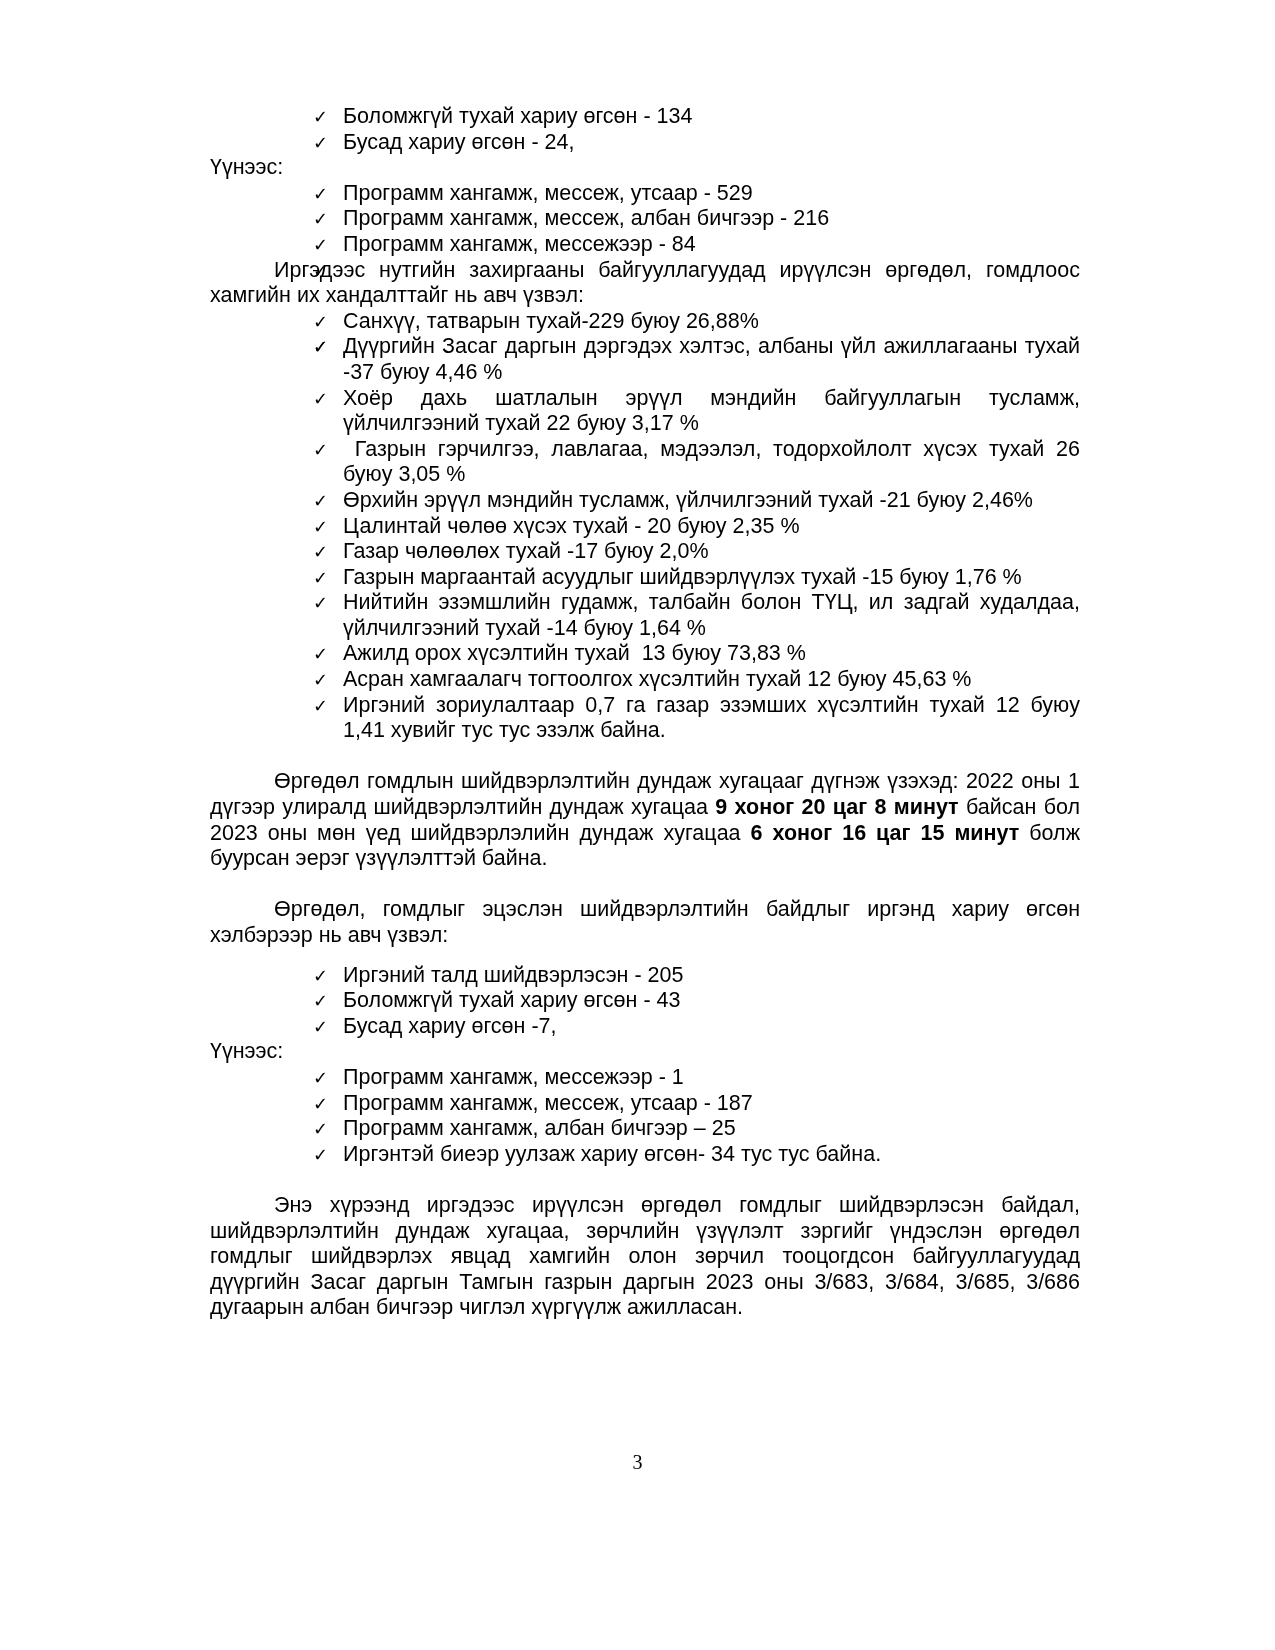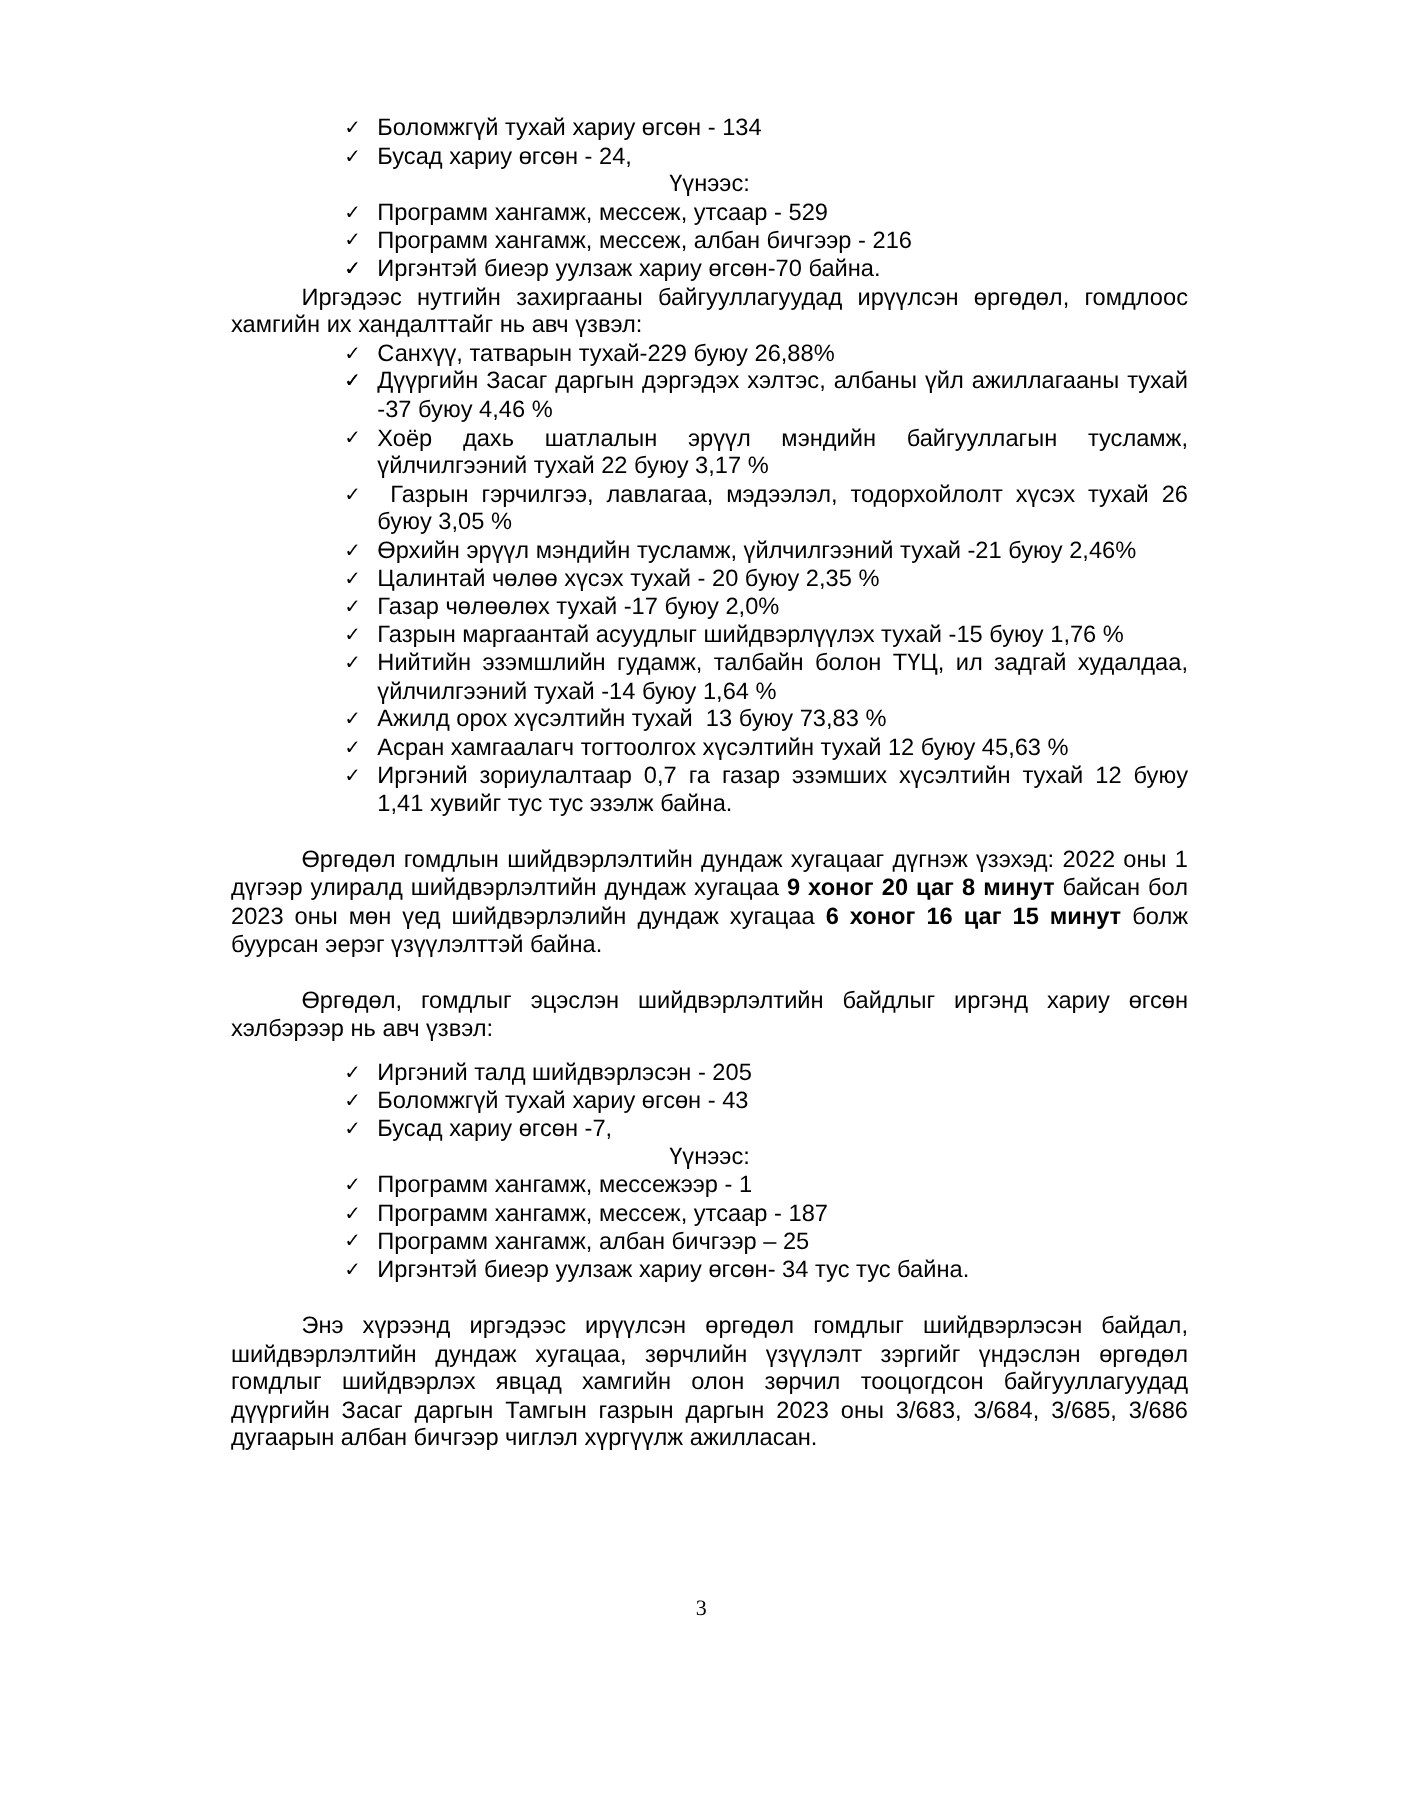--- a/index.html
+++ b/index.html
@@ -2,21 +2,21 @@
 <html><head>
 <meta charset="utf-8">
 <style>
   html, body { margin: 0; padding: 0; background: #ffffff; }
   body { width: 1275px; height: 1650px; position: relative; overflow: hidden;
          font-family: "Liberation Sans", sans-serif; color: #000; font-size: 21.5px; }
   .page { position: absolute; left: 210px; top: 104px; width: 870px; }
   ul.checks { list-style: none; margin: 0; padding: 0 0 0 133px; }
   ul.checks li { position: relative; padding-left: 0; line-height: 25.6px; text-align: justify; }
   ul.checks li .mark { position: absolute; left: -30px; top: 0; font-family: "DejaVu Sans", sans-serif; font-size: 18px; }
-  .label { line-height: 25.6px; text-align: center; }
+  .label { line-height: 25.6px; }
   .para { text-align: justify; line-height: 25.6px; text-indent: 64px; }
   .gap1 { height: 25.6px; }
   .gap-half { height: 14px; }
   b { font-weight: bold; }
   .pagenum { position: absolute; top: 1451px; left: 0; width: 1275px; text-align: center;
              font-family: "Liberation Serif", serif; font-size: 20px; }
 </style>
 </head>
 <body>
 
@@ -25,22 +25,22 @@
   <ul class="checks">
     <li><span class="mark">✓</span><span>Боломжгүй тухай хариу өгсөн - 134</span></li>
     <li><span class="mark">✓</span><span>Бусад хариу өгсөн - 24,</span></li>
   </ul>
 
   <div class="label">Үүнээс:</div>
 
   <ul class="checks">
     <li><span class="mark">✓</span><span>Программ хангамж, мессеж, утсаар - 529</span></li>
     <li><span class="mark">✓</span><span>Программ хангамж, мессеж, албан бичгээр - 216</span></li>
+    <li><span class="mark">✓</span><span>Программ хангамж, мессежээр - 84</span></li>
     <li><span class="mark">✓</span></li>
-    <li><span class="mark">✓</span><span>Иргэнтэй биеэр уулзаж хариу өгсөн-70 байна.</span></li>
   </ul>
 
   <div class="para">Иргэдээс нутгийн захиргааны байгууллагуудад ирүүлсэн өргөдөл, гомдлоос хамгийн их хандалттайг нь авч үзвэл:</div>
 
   <ul class="checks">
     <li><span class="mark">✓</span><span>Санхүү, татварын тухай-229 буюу 26,88%</span></li>
     <li><span class="mark">✓</span></li>
     <li><span class="mark">✓</span><span>Дүүргийн Засаг даргын дэргэдэх хэлтэс, албаны үйл ажиллагааны тухай -37 буюу 4,46 %</span></li>
     <li><span class="mark">✓</span><span>Хоёр дахь шатлалын эрүүл мэндийн байгууллагын тусламж, үйлчилгээний тухай 22 буюу 3,17 %</span></li>
     <li><span class="mark">✓</span><span style="white-space:pre-wrap"> Газрын гэрчилгээ, лавлагаа, мэдээлэл, тодорхойлолт хүсэх тухай 26 буюу 3,05 %</span></li>

